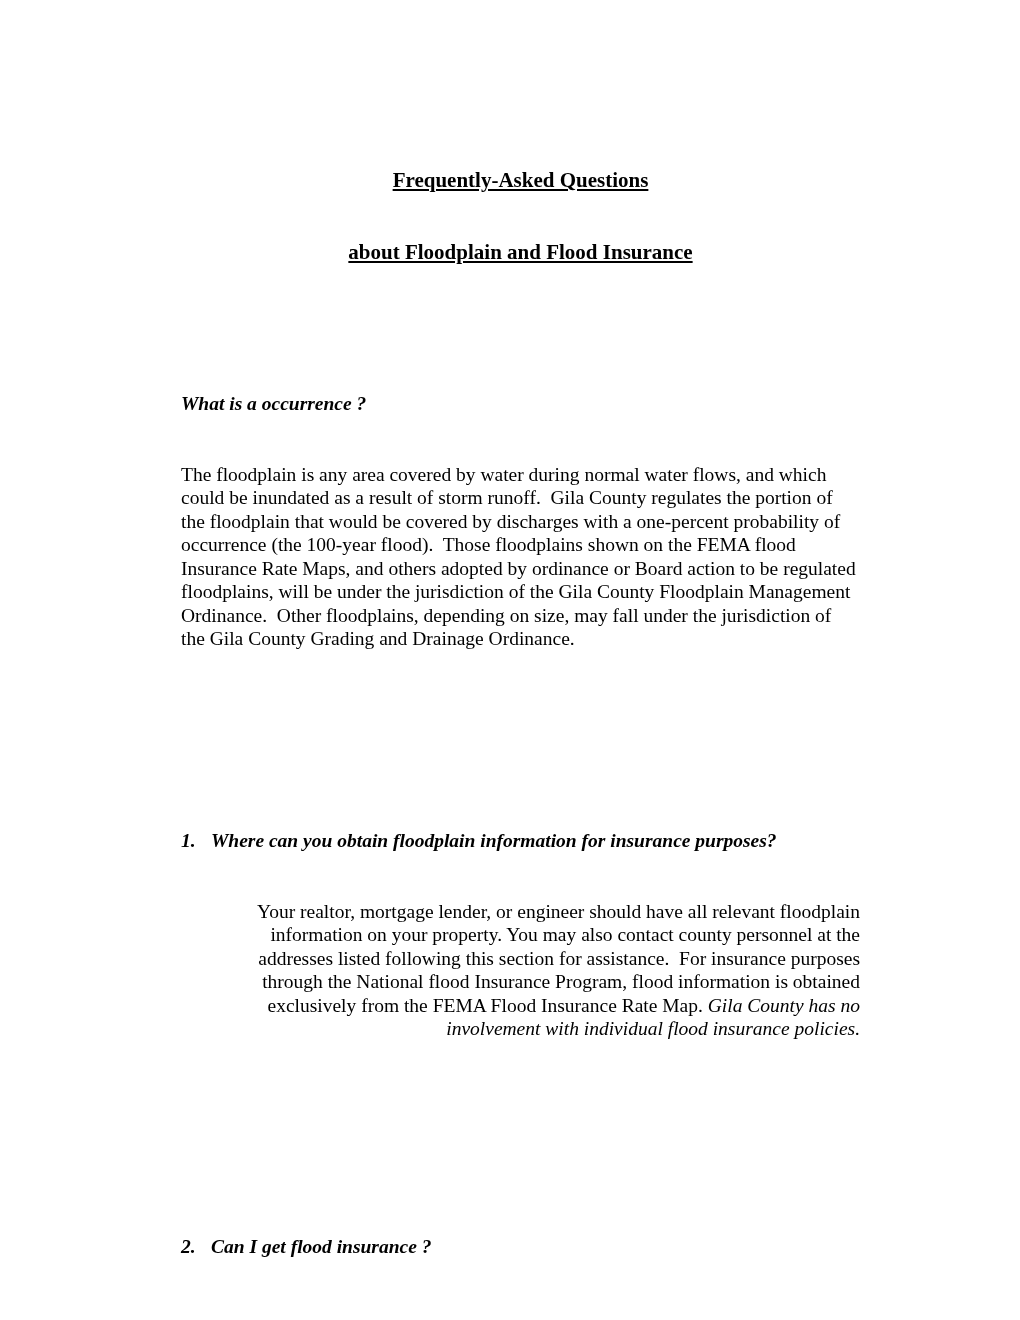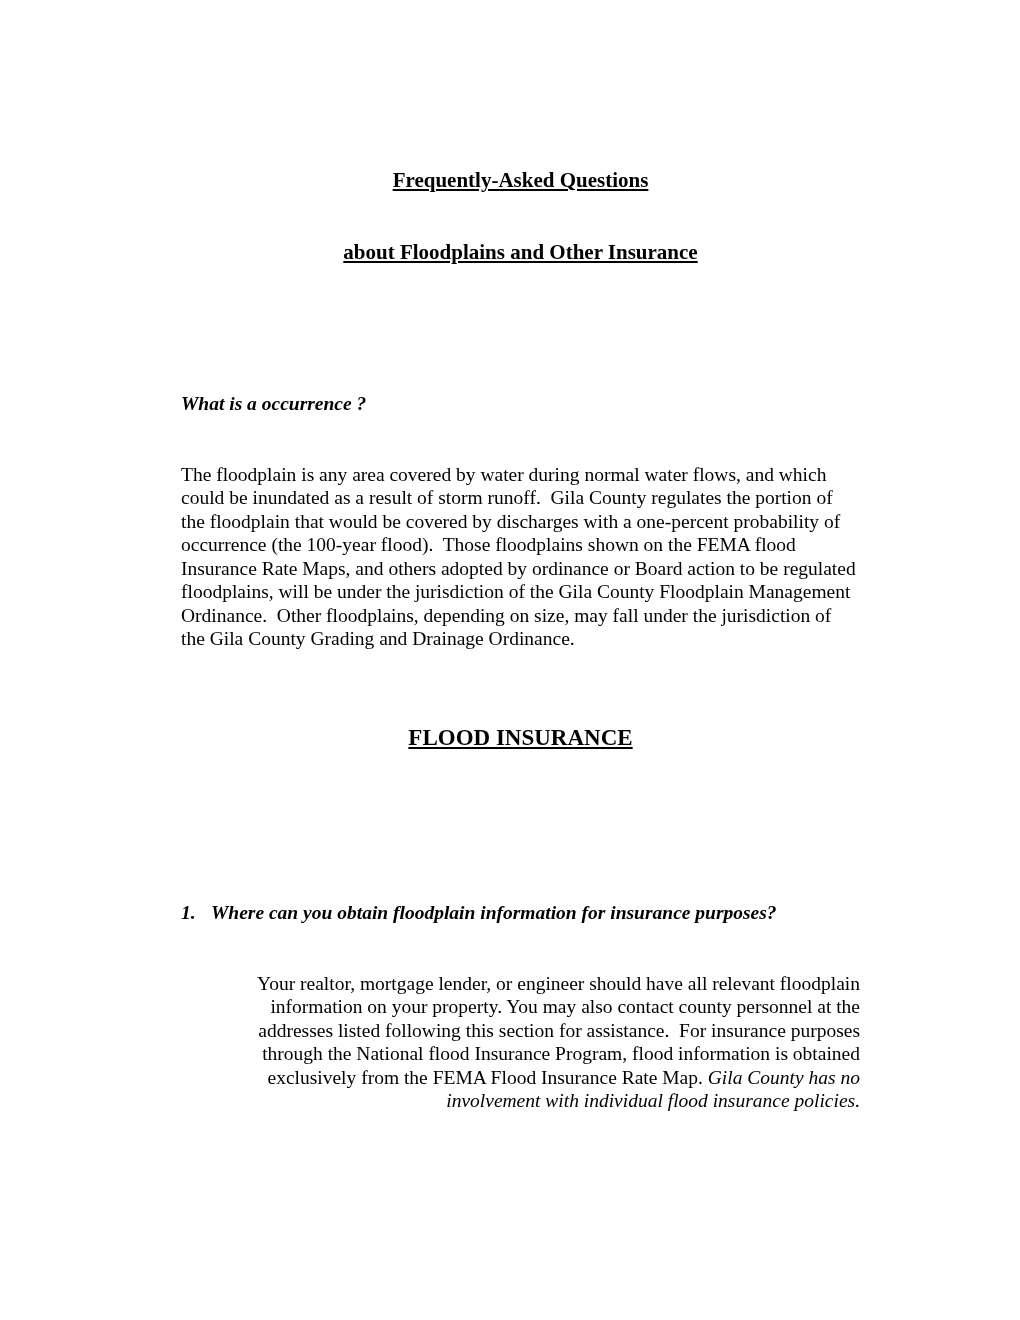--- a/index.html
+++ b/index.html
@@ -27,21 +27,21 @@
     font-size: 21px;
     line-height: 24px;
     margin-bottom: 33px;
   }
   .title .line { display: block; }
   .u { text-decoration: underline; }
   .q-head {
     font-weight: bold;
     font-style: italic;
   }
-  .intro-body { margin-bottom: 27px; }
+  .intro-body { margin-bottom: 14px; }
   .section-heading {
     text-align: center;
     font-weight: bold;
     font-size: 23px;
     line-height: 26px;
     margin-bottom: 33px;
   }
   .faq-item { margin-bottom: 30px; }
   .faq-item:last-child { margin-bottom: 0; }
   .q-line { display: flex; }
@@ -55,31 +55,28 @@
   .answer { margin-left: 30px; text-align: right; }
   .italic { font-style: italic; }
 </style>
 </head>
 <body>
 
 <div class="page">
 
   <h1 class="title doc-text">
     <span class="line u">Frequently-Asked Questions</span>
-    <span class="line u">about Floodplains and Other Insurance</span>
+    <span class="line u">about Floodplain and Flood Insurance</span>
   </h1>
 
   <div class="doc-text">
     <p class="q-head">What is a occurrence ?</p>
     <p class="intro-body">The floodplain is any area covered by water during normal water flows, and which could be inundated as a result of storm runoff.  Gila County regulates the portion of the floodplain that would be covered by discharges with a one-percent probability of occurrence (the 100-year flood).  Those floodplains shown on the FEMA flood Insurance Rate Maps, and others adopted by ordinance or Board action to be regulated floodplains, will be under the jurisdiction of the Gila County Floodplain Management Ordinance.  Other floodplains, depending on size, may fall under the jurisdiction of the Gila County Grading and Drainage Ordinance.</p>
   </div>
 
-  <h2 class="section-heading">
-    <span class="u">FLOOD INSURANCE</span>
-  </h2>
 
   <div class="doc-text">
 
     <div class="faq-item">
       <div class="q-line">
         <span class="q-num">1.</span>
         <span class="q-head">Where can you obtain floodplain information for insurance purposes?</span>
       </div>
       <p class="answer"><span>Your realtor, mortgage lender, or engineer should have all relevant floodplain information on your property. You may also contact county personnel at the addresses listed following this section for assistance.  For insurance purposes through the National flood Insurance Program, flood information is obtained exclusively from the FEMA Flood Insurance Rate Map. </span><span class="italic">Gila County has no involvement with individual flood insurance policies.</span></p>
     </div>

